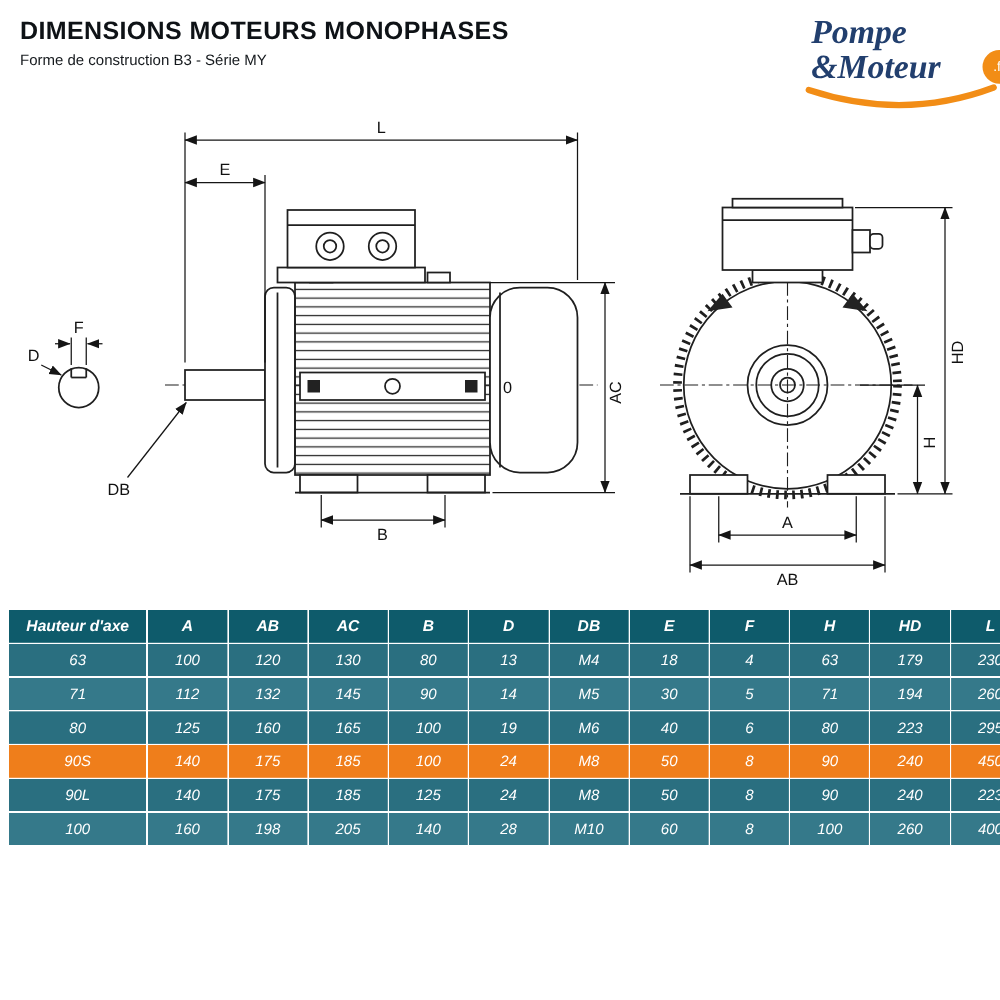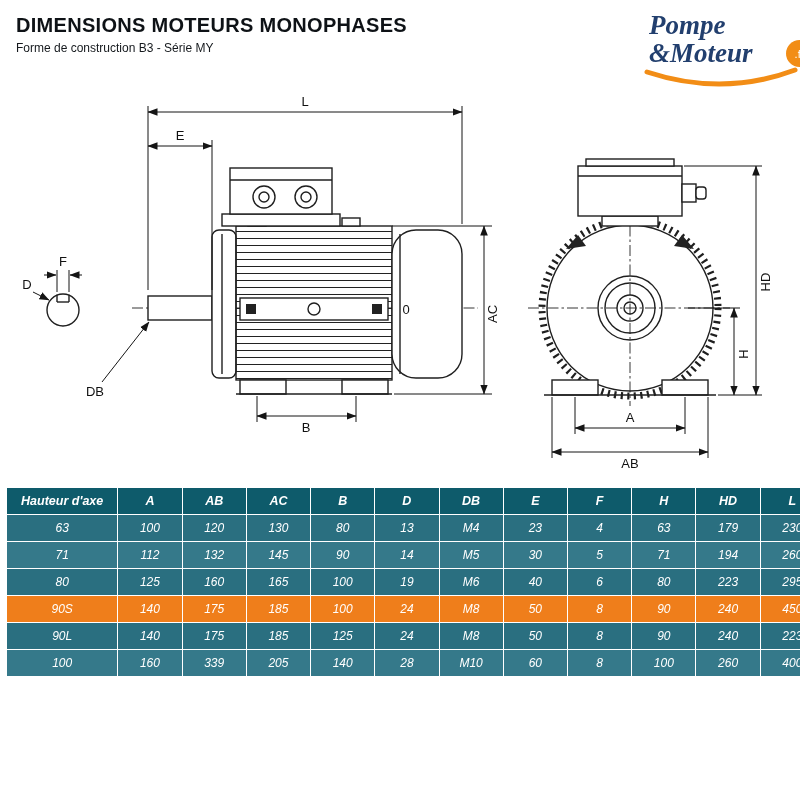--- a/index.html
+++ b/index.html
@@ -206,21 +206,21 @@
       </thead>
       <tbody>
           <tr class="even">
             <td>63</td>
             <td>100</td>
             <td>120</td>
             <td>130</td>
             <td>80</td>
             <td>13</td>
             <td>M4</td>
-            <td>23</td>
+            <td>18</td>
             <td>4</td>
             <td>63</td>
             <td>179</td>
             <td>230</td>
           </tr>
           <tr class="odd">
             <td>71</td>
             <td>112</td>
             <td>132</td>
             <td>145</td>
@@ -271,21 +271,21 @@
             <td>M8</td>
             <td>50</td>
             <td>8</td>
             <td>90</td>
             <td>240</td>
             <td>223</td>
           </tr>
           <tr class="odd">
             <td>100</td>
             <td>160</td>
-            <td>339</td>
+            <td>198</td>
             <td>205</td>
             <td>140</td>
             <td>28</td>
             <td>M10</td>
             <td>60</td>
             <td>8</td>
             <td>100</td>
             <td>260</td>
             <td>400</td>
           </tr>

